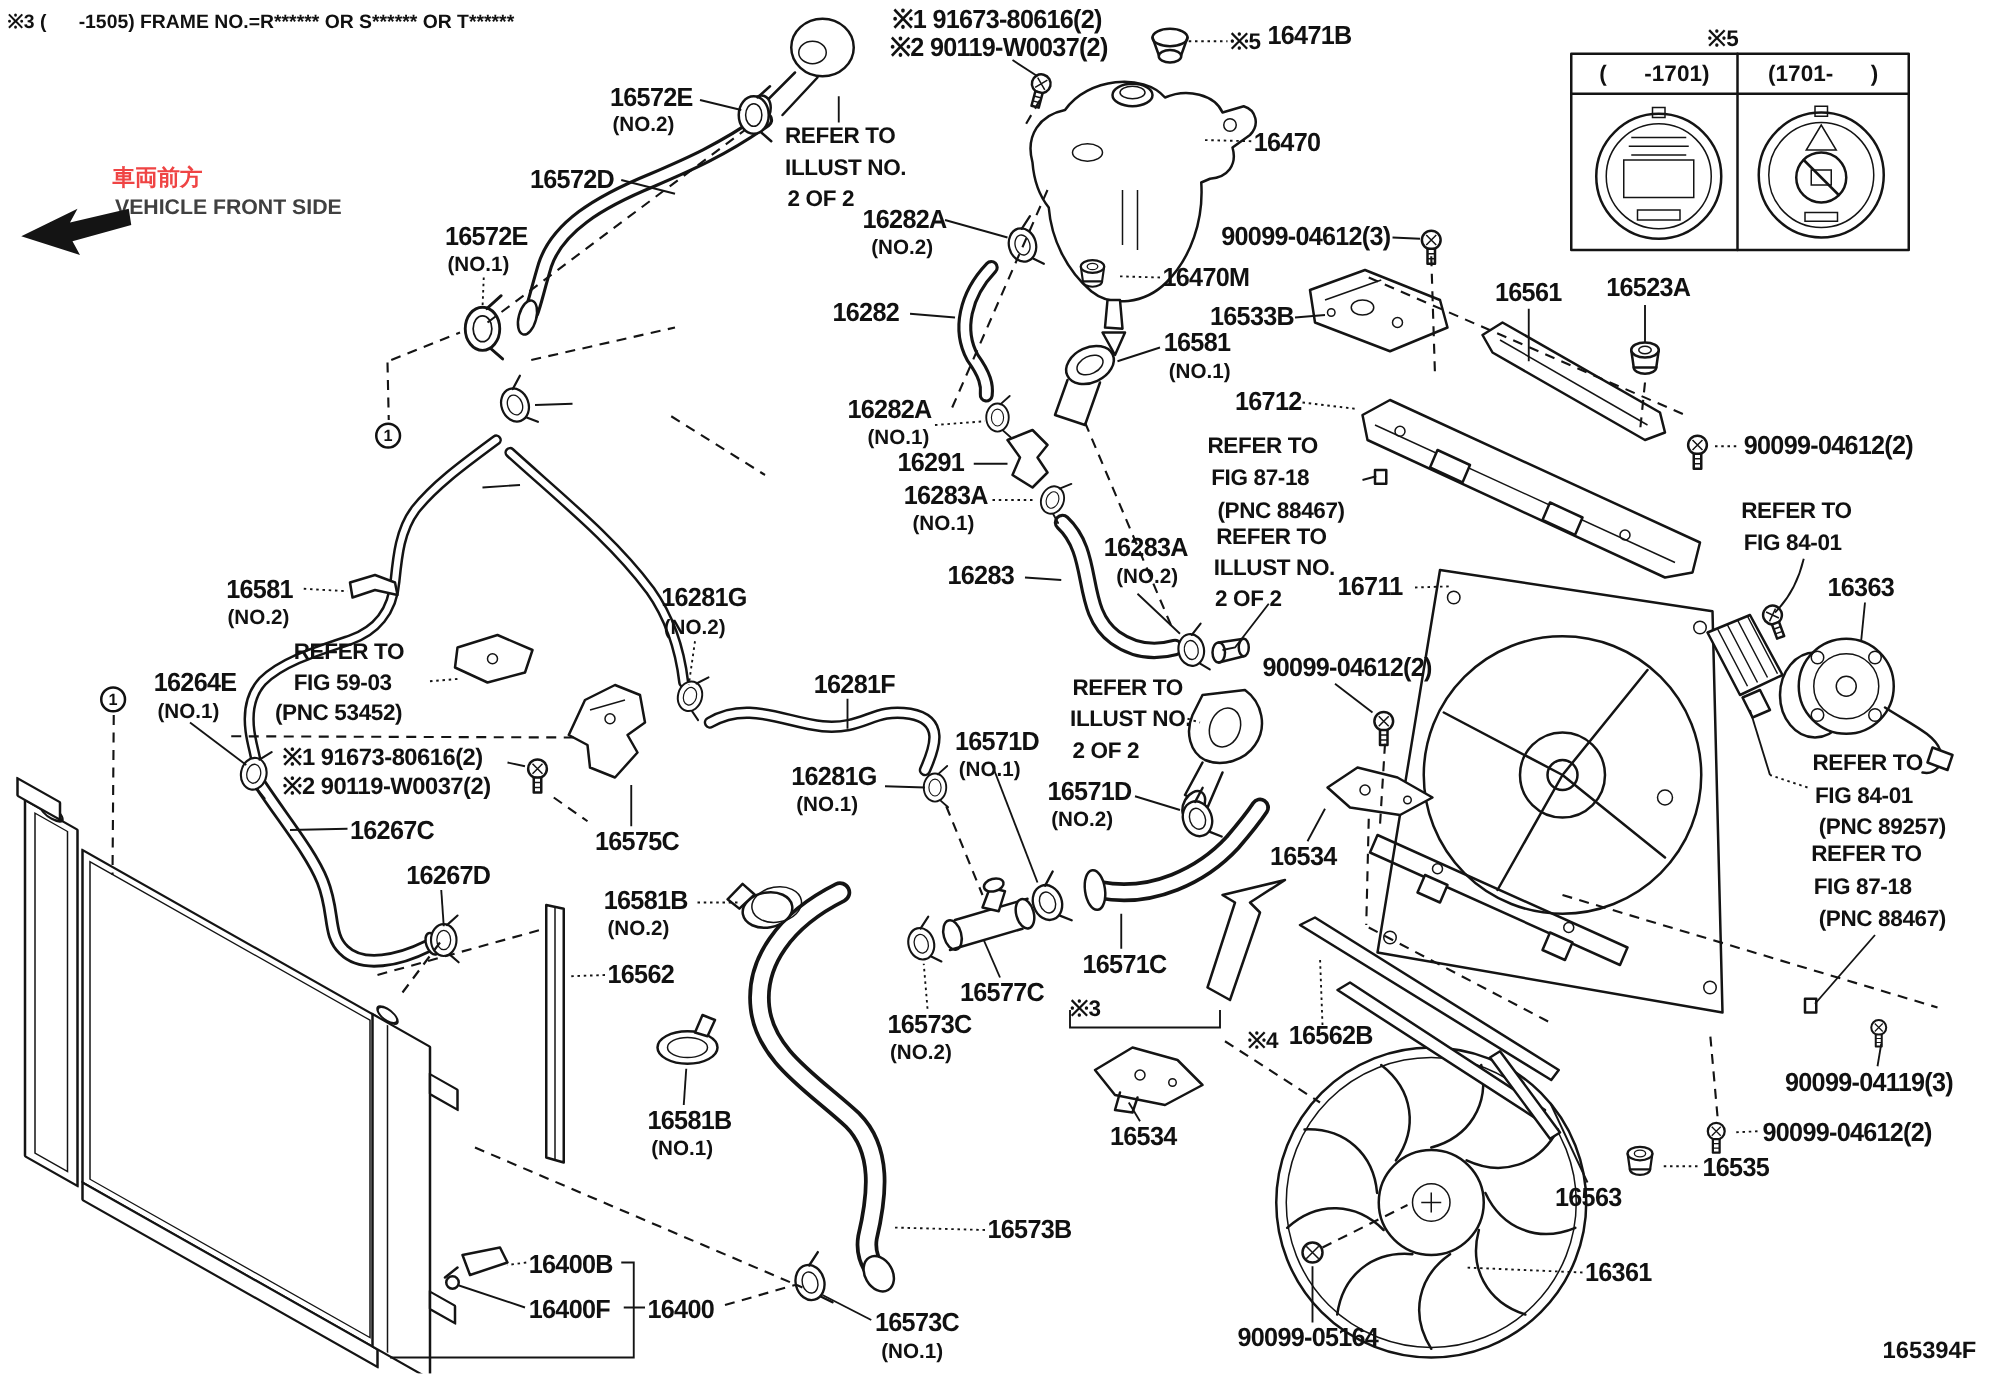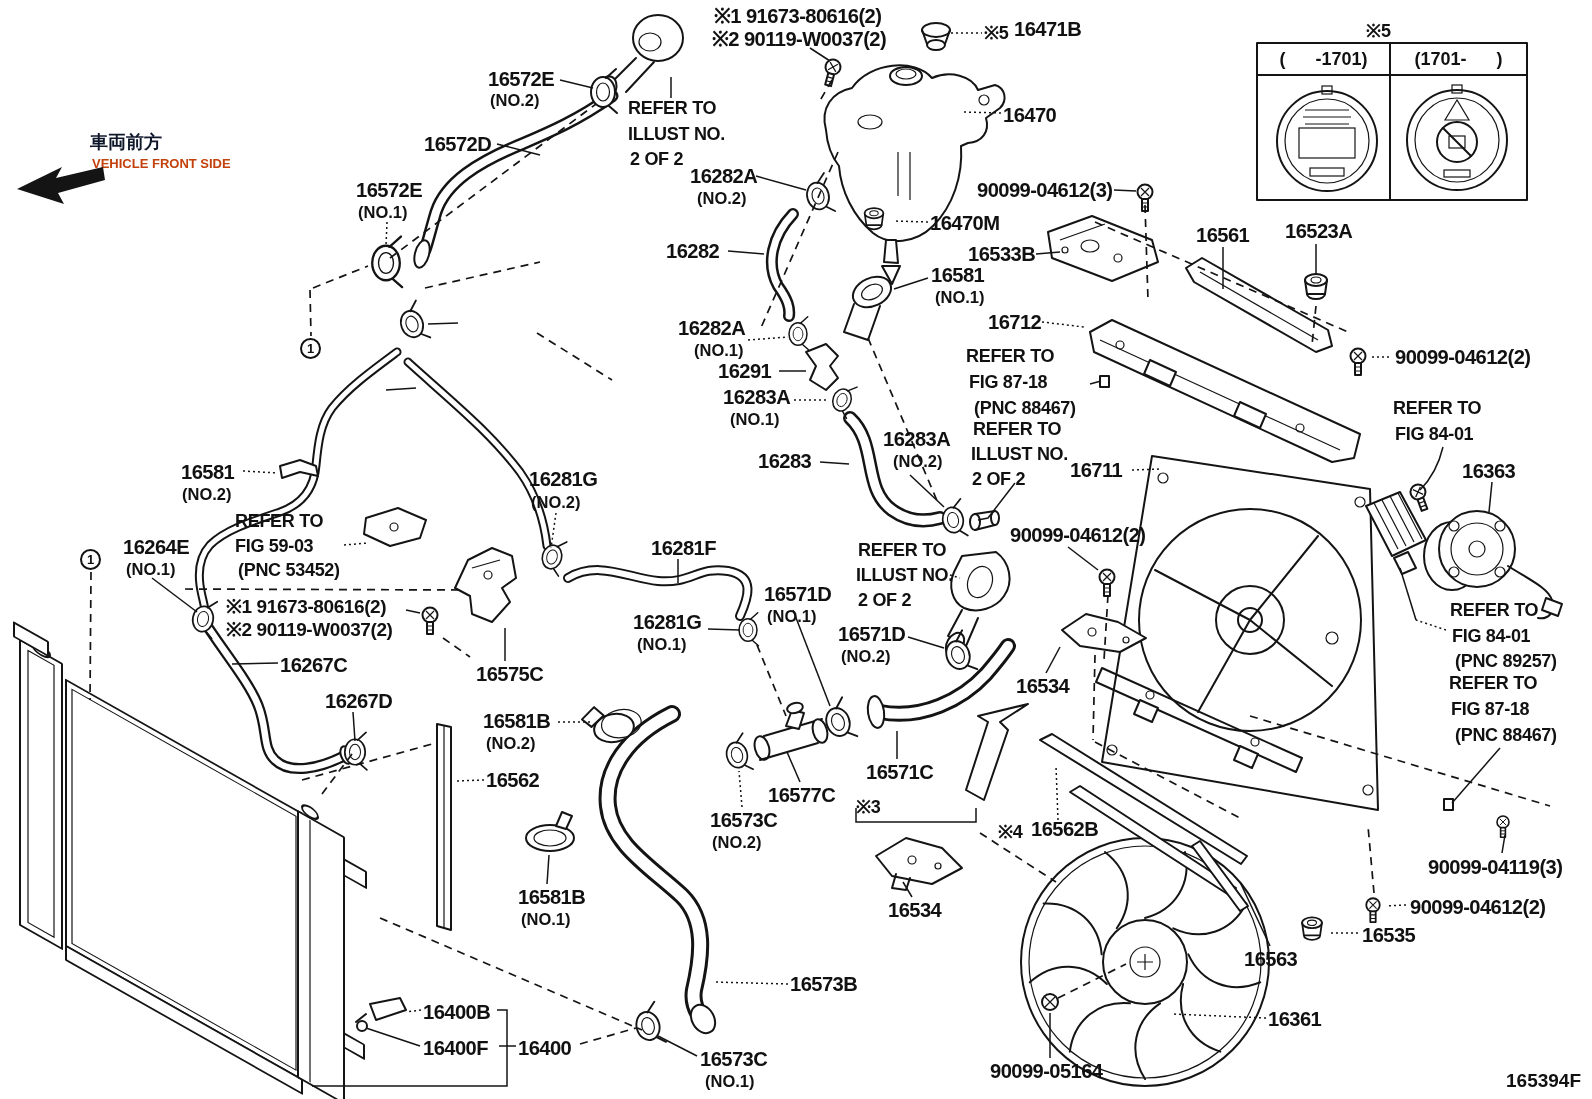--- a/index.html
+++ b/index.html
@@ -10,22 +10,22 @@
   .lbl{position:absolute;font-family:"Liberation Sans",sans-serif;font-weight:bold;color:#111;
        white-space:pre;line-height:1;}
   .lg{font-size:21px;letter-spacing:-0.6px;transform:scaleX(.96);transform-origin:left top;}
   .mdb{font-size:19px;letter-spacing:-0.4px;}
   .md{font-size:18px;letter-spacing:-0.3px;}
   .sm{font-size:16.5px;}
   .circ{width:21px;height:21px;border:2px solid #111;border-radius:50%;font-size:13px;
         display:flex;align-items:center;justify-content:center;box-sizing:border-box;background:#fff;}
   #notes{left:6px;top:6px;}
   #notes div{font-weight:bold;color:#111;white-space:pre;font-size:15.5px;line-height:24px;}
-  #vfront-jp{position:absolute;left:90px;top:130px;font-size:18px;font-weight:bold;color:#0f172a;}
-  #vfront-en{position:absolute;left:92px;top:156px;font-size:13px;font-weight:bold;color:#c2410c;}
+  #vfront-jp{position:absolute;left:90px;top:130px;font-size:18px;font-weight:bold;color:#ef4444;}
+  #vfront-en{position:absolute;left:92px;top:156px;font-size:17px;font-weight:bold;color:#404040;}
   #inset-marker{position:absolute;left:1366px;top:18px;font-size:18px;font-weight:bold;color:#111;}
   #inset-l{position:absolute;left:1257px;top:49px;width:133px;text-align:center;
            font-size:18px;font-weight:bold;color:#111;white-space:pre;}
   #inset-r{position:absolute;left:1390px;top:49px;width:137px;text-align:center;
            font-size:18px;font-weight:bold;color:#111;white-space:pre;}
   #footer-code{left:1506px;top:1070px;font-size:19px;font-weight:bold;color:#111;}
   
   #art .s{fill:none;stroke:#141414;stroke-width:2;stroke-linecap:round;stroke-linejoin:round;}
   #art .f{fill:#fff;stroke:#141414;stroke-width:2;stroke-linejoin:round;}
   #art .th{fill:none;stroke:#141414;stroke-width:1.2;}
@@ -422,20 +422,21 @@
       <rect class="th" x="1452" y="85" width="10" height="8"></rect>
       <path class="th" d="M1457,100 l-12,20 h24 Z"></path>
       <circle class="s" cx="1457" cy="142" r="20"></circle>
       <rect class="th" x="1449" y="136" width="16" height="12"></rect>
       <line class="s" x1="1443" y1="128" x2="1471" y2="156"></line>
       <rect class="th" x="1444" y="170" width="26" height="7"></rect>
     </g>
   </svg>
 
   <div id="notes">
+    <div>※3 (      -1505) FRAME NO.=R****** OR S****** OR T******</div>
   </div>
 
   <div id="vfront-jp">車両前方</div>
   <div id="vfront-en">VEHICLE FRONT SIDE</div>
 
   <div id="inset-marker">※5</div>
   <div id="inset-l">(      -1701)</div>
   <div id="inset-r">(1701-      )</div>
 
   <div id="footer-code">165394F</div>
@@ -482,21 +483,21 @@
       <div class="lbl lg" style="left: 1462px; top: 460px;">16363</div>
       <div class="lbl lg" style="left: 1395px; top: 346px;">90099-04612(2)</div>
       <div class="lbl lg" style="left: 1010px; top: 524px;">90099-04612(2)</div>
       <div class="lbl md" style="left: 858px; top: 541px;">REFER TO</div>
       <div class="lbl md" style="left: 856px; top: 566px;">ILLUST NO.</div>
       <div class="lbl md" style="left: 858px; top: 591px;">2 OF 2</div>
       <div class="lbl lg" style="left: 181px; top: 461px;">16581</div>
       <div class="lbl sm" style="left: 182px; top: 486px;">(NO.2)</div>
       <div class="lbl md" style="left: 235px; top: 512px;">REFER TO</div>
       <div class="lbl md" style="left: 235px; top: 537px;">FIG 59-03</div>
-      <div class="lbl md" style="left: 238px; top: 561px;">(PNC 53452)</div>
+      <div class="lbl md" style="left: 220px; top: 561px;">(PNC 53452)</div>
       <div class="lbl lg" style="left: 529px; top: 468px;">16281G</div>
       <div class="lbl sm" style="left: 531px; top: 494px;">(NO.2)</div>
       <div class="lbl lg" style="left: 123px; top: 536px;">16264E</div>
       <div class="lbl sm" style="left: 126px; top: 561px;">(NO.1)</div>
       <div class="lbl lg" style="left: 651px; top: 537px;">16281F</div>
       <div class="lbl lg" style="left: 764px; top: 583px;">16571D</div>
       <div class="lbl sm" style="left: 767px; top: 608px;">(NO.1)</div>
       <div class="lbl lg" style="left: 838px; top: 623px;">16571D</div>
       <div class="lbl sm" style="left: 841px; top: 648px;">(NO.2)</div>
       <div class="lbl lg" style="left: 633px; top: 611px;">16281G</div>

